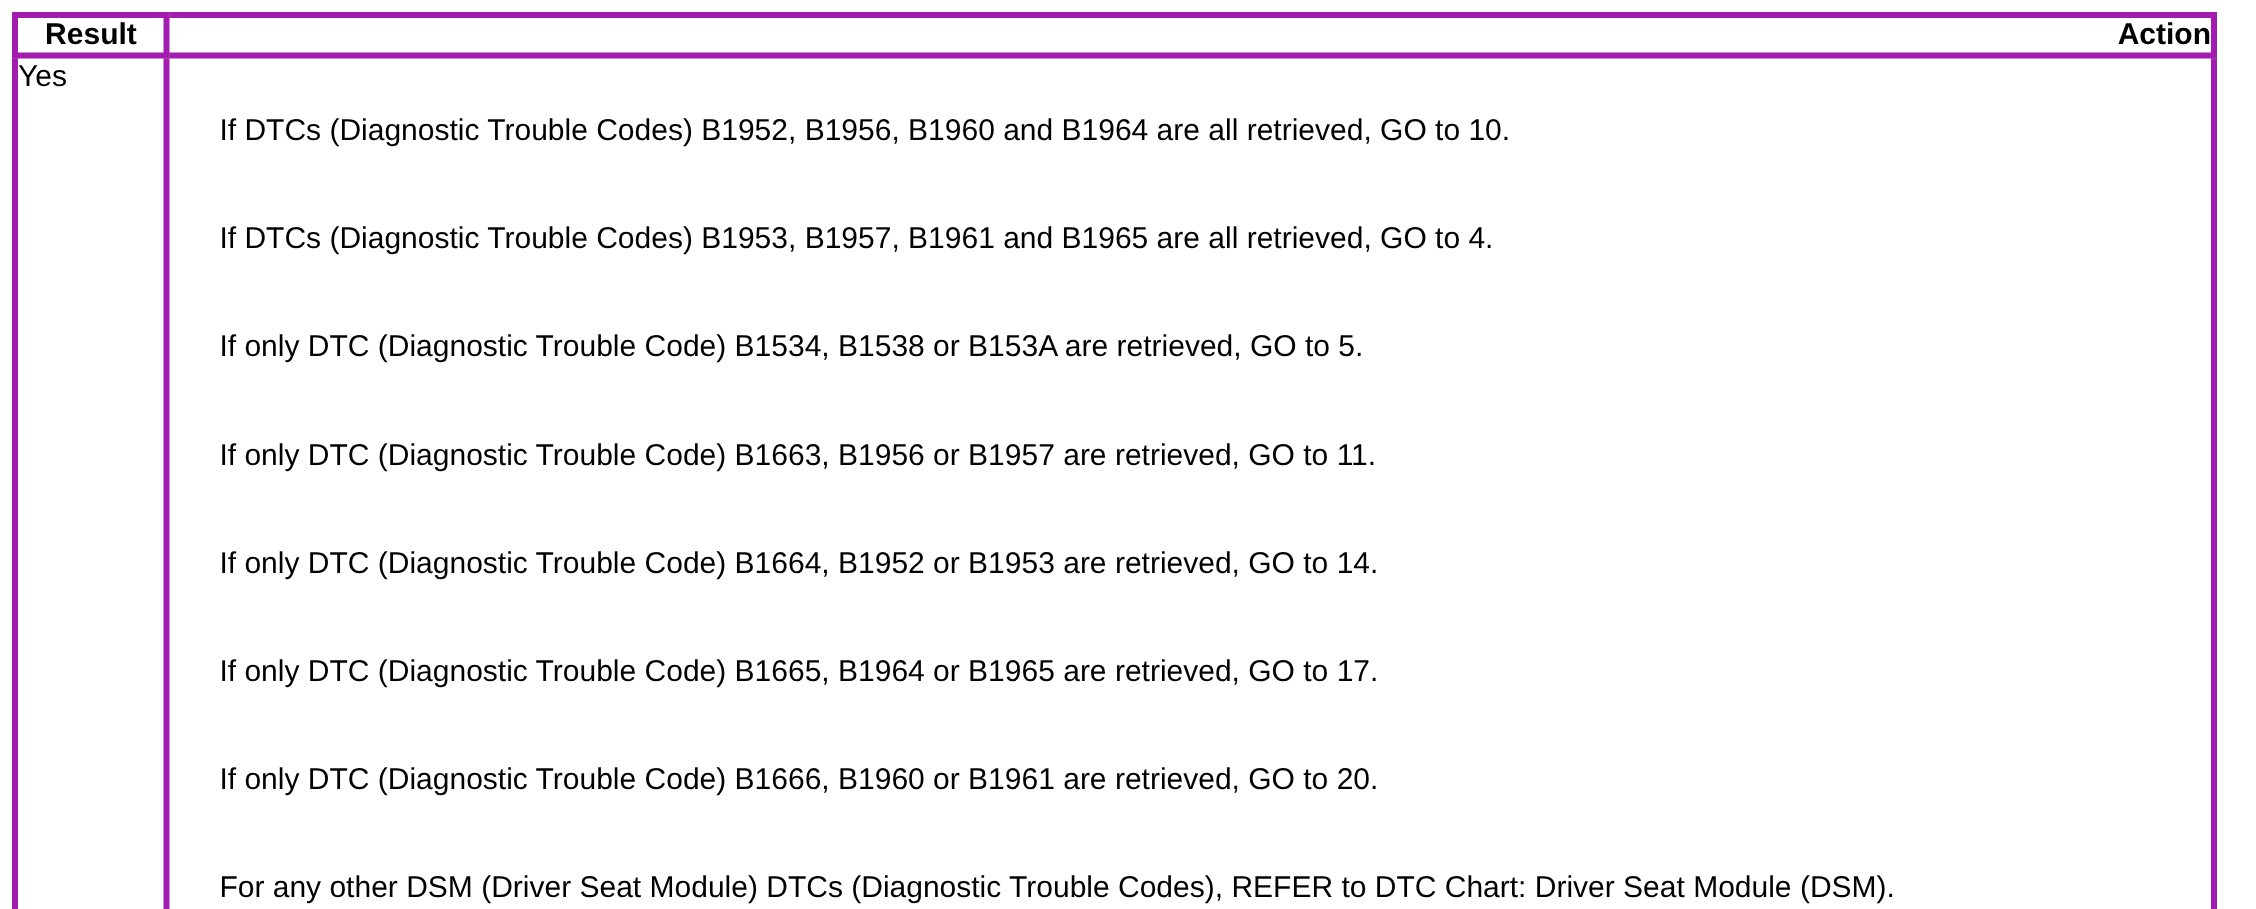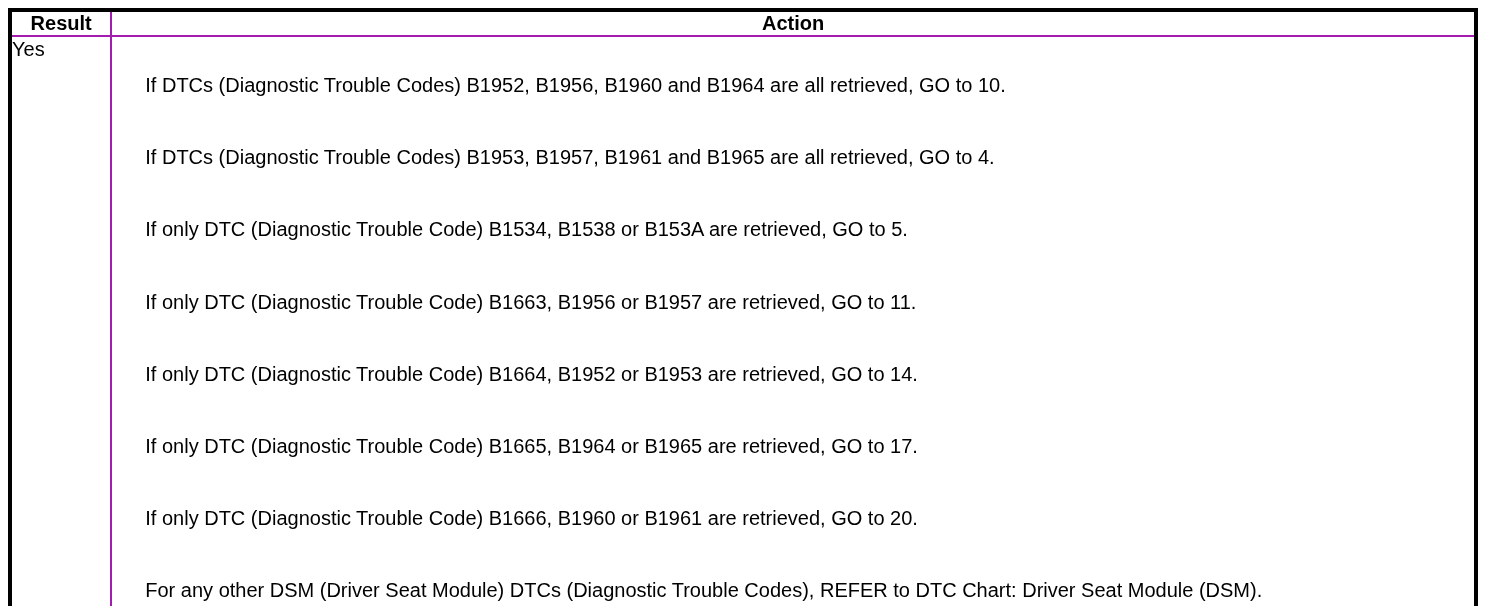--- a/index.html
+++ b/index.html
@@ -26,38 +26,38 @@
     left: 8px;
     top: 8px;
     width: 1470px;
     border-collapse: collapse;
     table-layout: fixed;
     background: #ffffff;
     border: 4px solid #000000;
   }
   table.dtc-table td,
   table.dtc-table th {
-    border: 2px solid #a21caf;
+    border: 4px solid #a21caf;
     vertical-align: top;
     padding: 0;
     background: #ffffff;
   }
   col.col-result { width: 101px; }
   col.col-action { width: 1361px; }
 
   th.header-cell {
     font-size: 20px;
     font-weight: bold;
     padding: 12px 6px 13px 6px;
     line-height: 1.15;
     text-align: center;
     white-space: nowrap;
   }
   th.header-result { text-align: center; }
-  th.header-action { text-align: center; margin-top: 43px; }
+  th.header-action { text-align: right; margin-top: 43px; }
 
   td.result-cell {
     font-size: 20px;
     font-weight: normal;
     vertical-align: middle;
     padding-left: 14px;
     line-height: 1.2;
   }
   td.action-cell {
     padding: 0;

